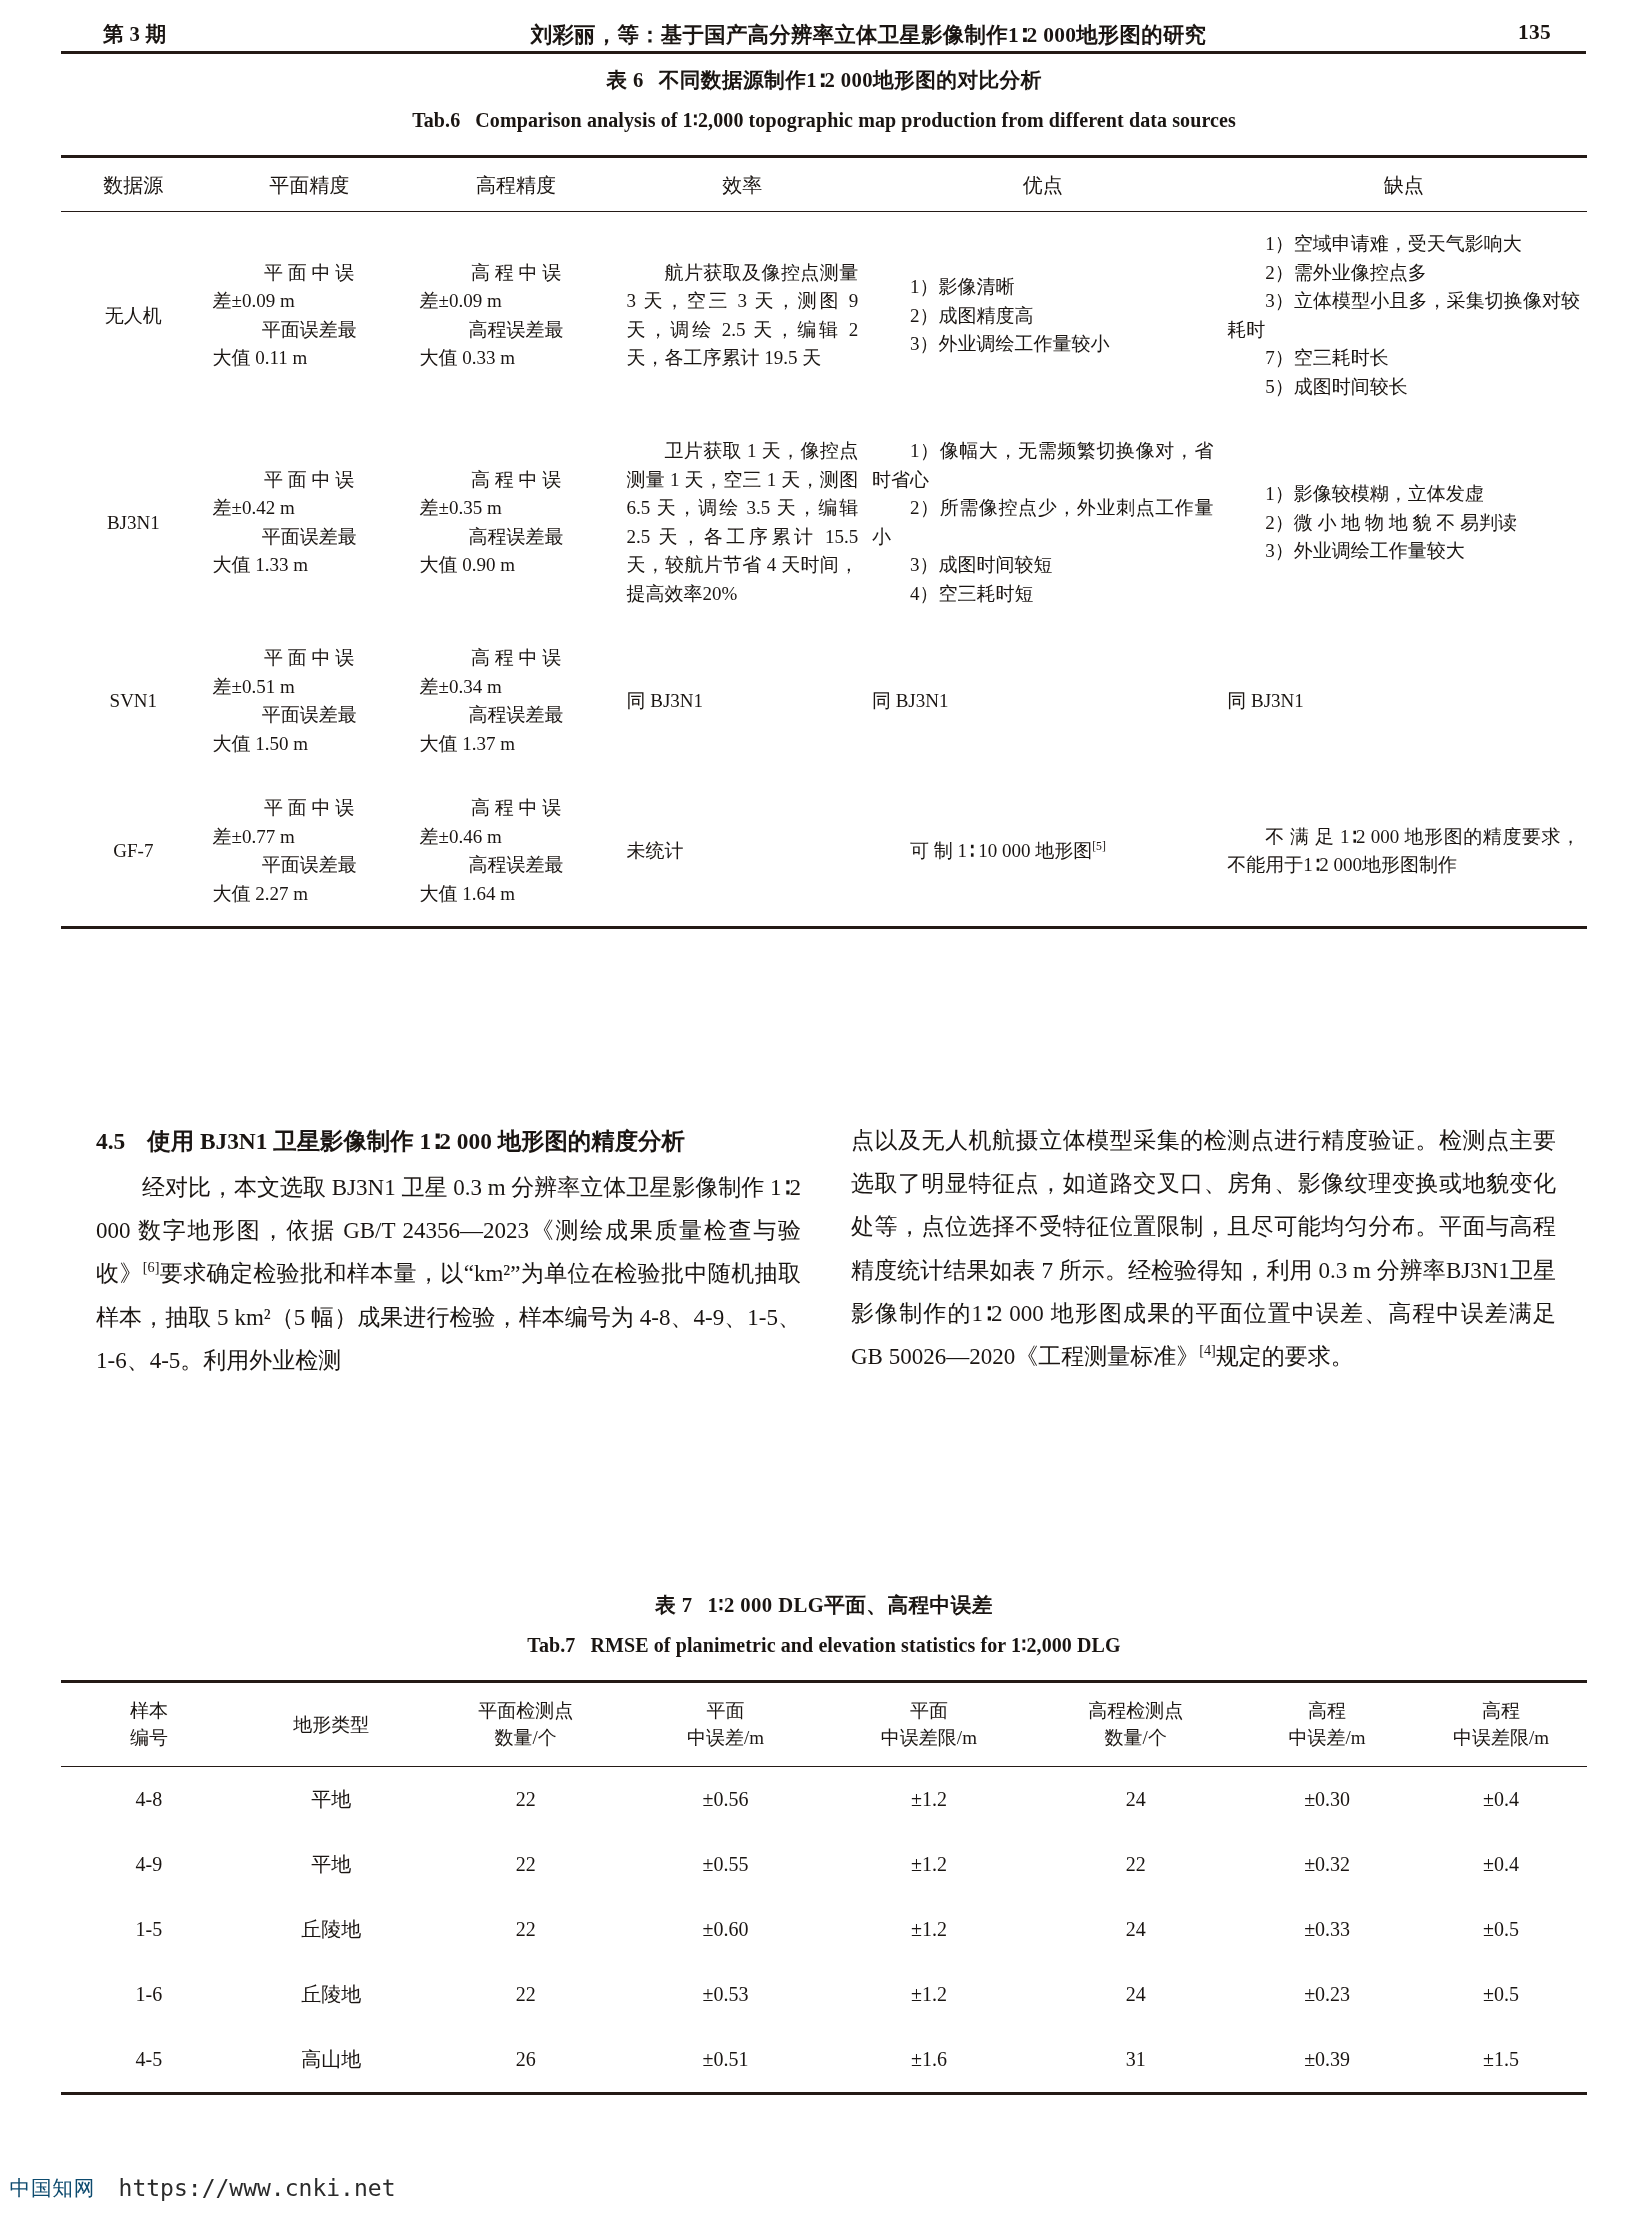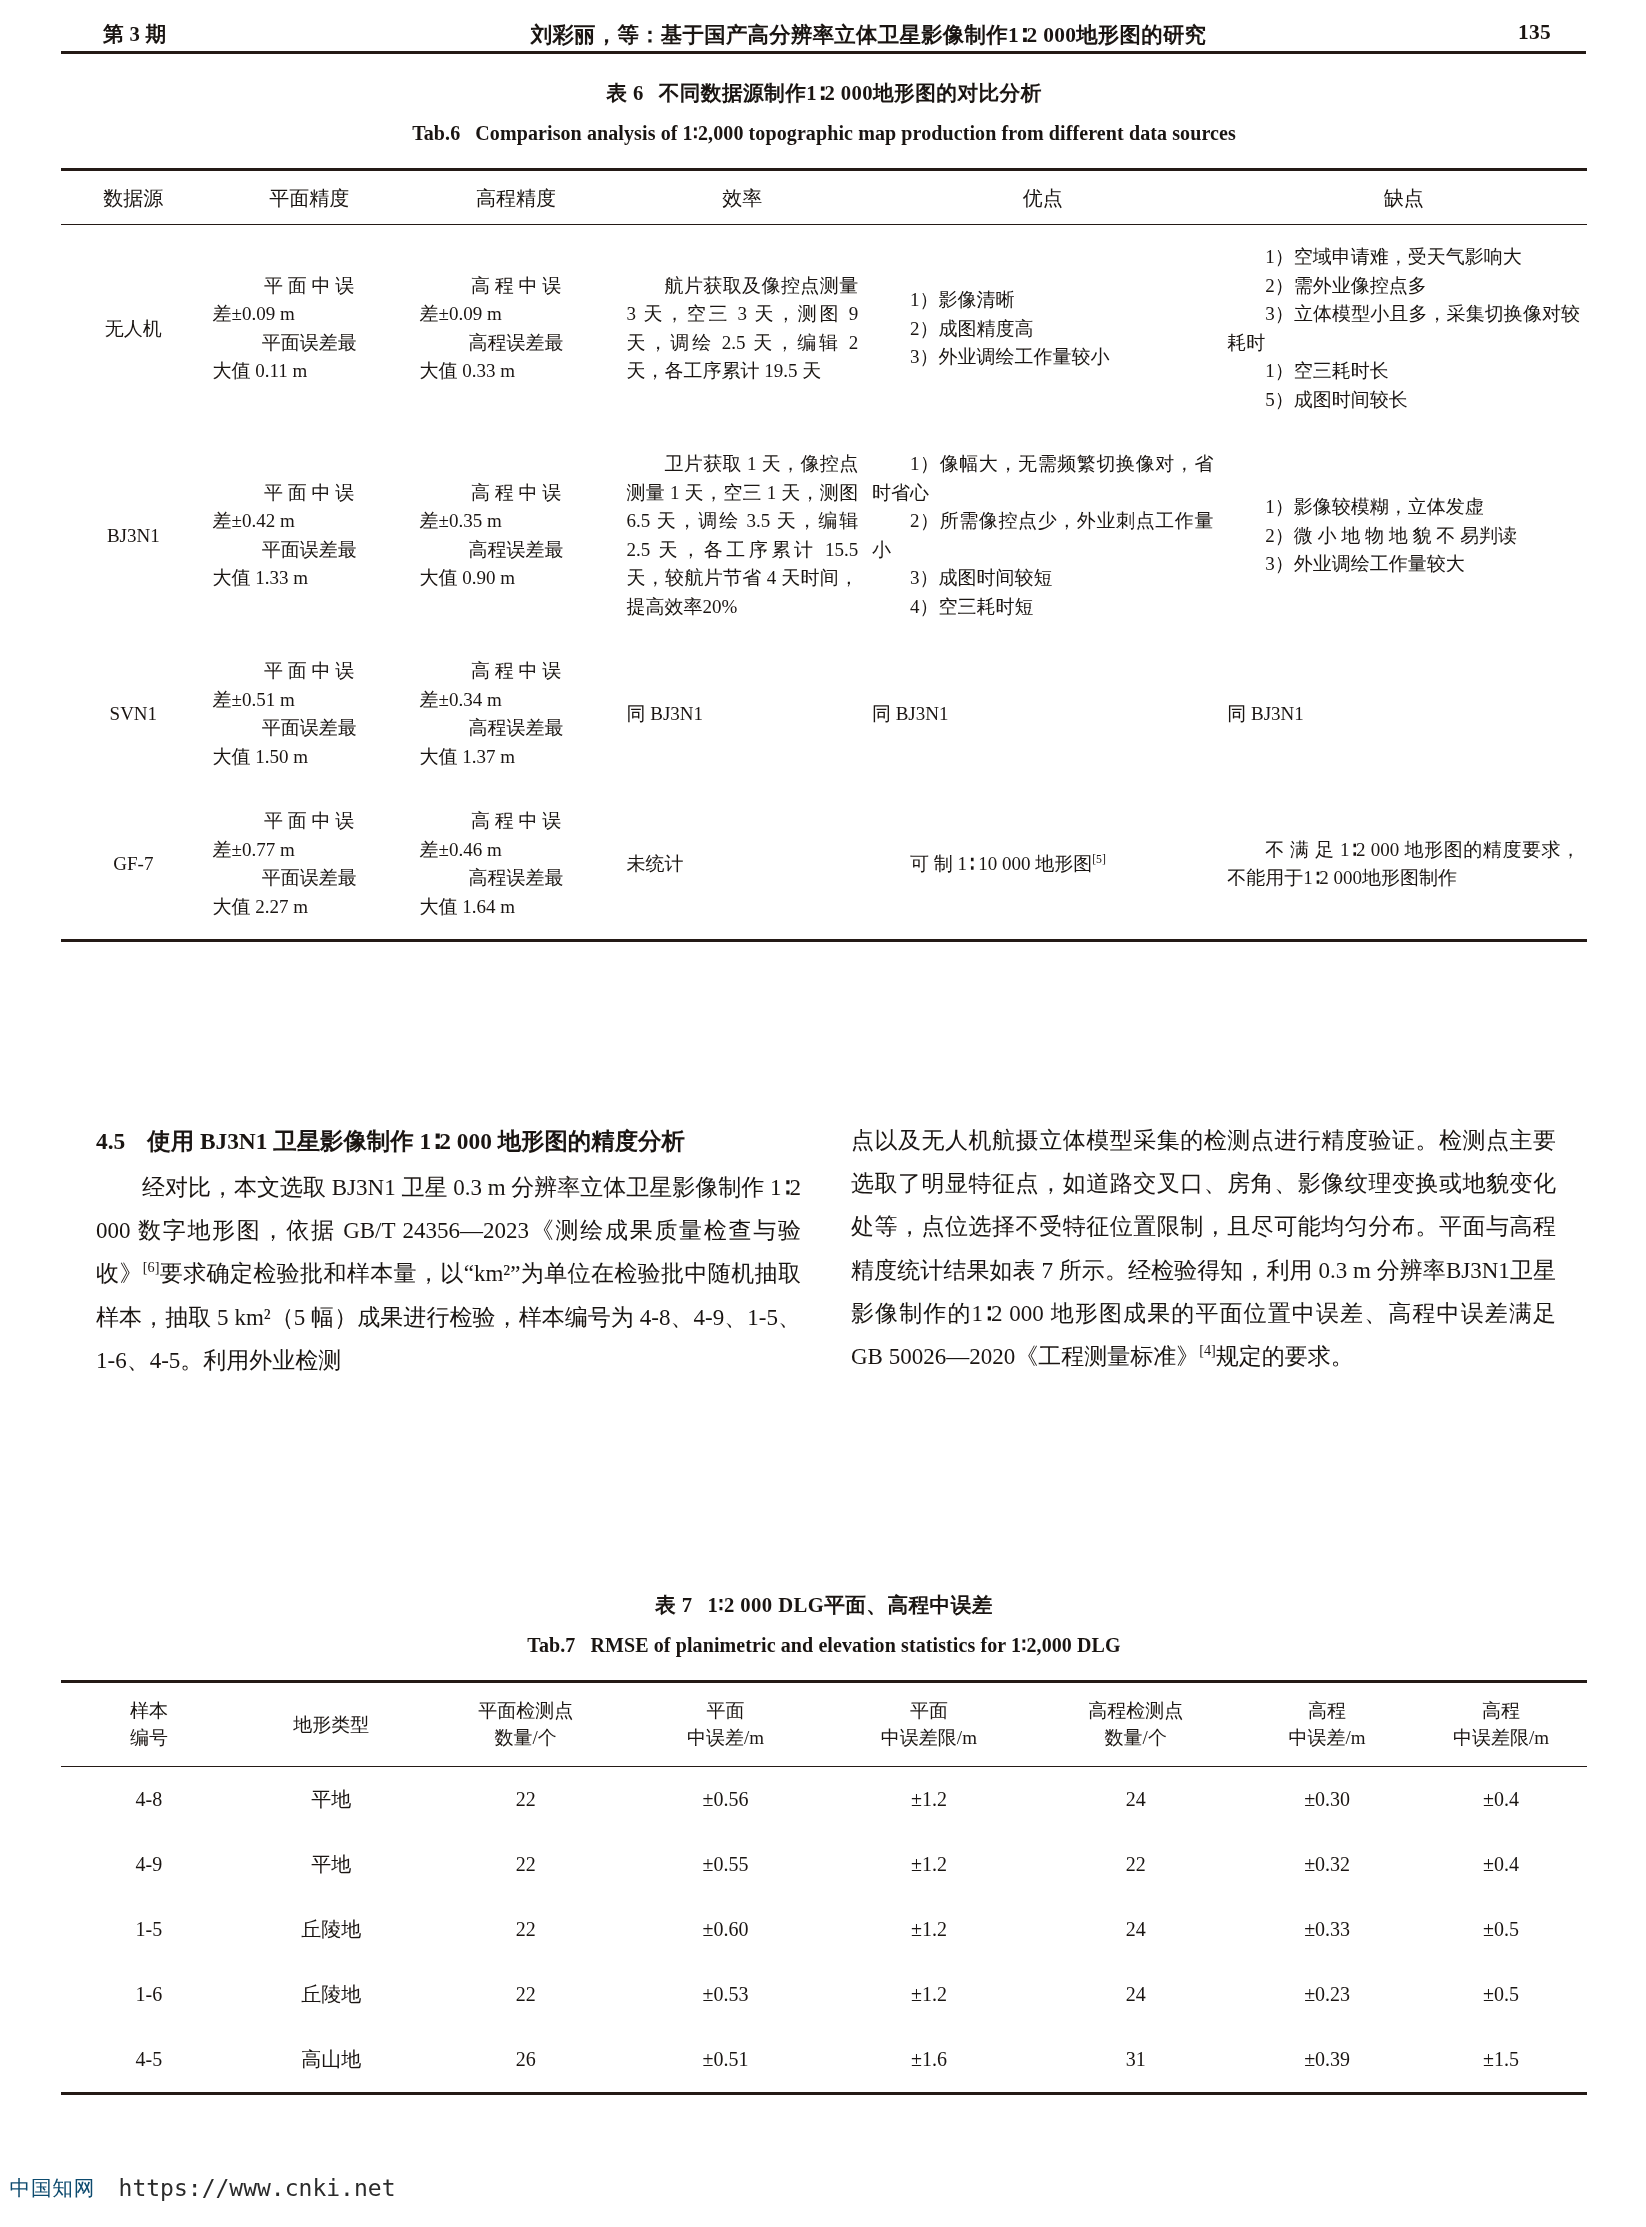--- a/index.html
+++ b/index.html
@@ -74,21 +74,21 @@
   }
   .cap-gap { display:inline-block; width: 15px; }
 
   
   #table6-block {
     position: absolute;
     top: 66px;
     left: 61px;
     width: 1526px;
   }
-  #table6-block .tbl-caption-cn { margin-top: 13px; }
+  #table6-block .tbl-caption-cn { margin-top: 0; }
   #table6-block .tbl-caption-en { margin-top: 13.8px; }
 
   table.sci {
     width: 100%;
     border-collapse: collapse;
     font-size: 19px;
   }
   table.sci td, table.sci th {
     padding: 0;
     vertical-align: middle;
@@ -266,21 +266,21 @@
         </td>
         <td class="c-adv">
           <div class="just ind">1）影像清晰</div>
           <div class="just ind">2）成图精度高</div>
           <div class="just ind">3）外业调绘工作量较小</div>
         </td>
         <td class="c-dis">
           <div class="just ind">1）空域申请难，受天气影响大</div>
           <div class="just ind">2）需外业像控点多</div>
           <div class="just ind">3）立体模型小且多，采集切换像对较耗时</div>
-          <div class="just ind">1）空三耗时长</div>
+          <div class="just ind">7）空三耗时长</div>
           <div class="just ind">5）成图时间较长</div>
         </td>
       </tr>
 
       <tr class="body">
         <td class="c-src">BJ3N1</td>
         <td class="c-plan">
           <div class="ctr nowrapline">平 面 中 误</div>
           <div class="nowrapline">差±0.42 m</div>
           <div class="ctr nowrapline">平面误差最</div>

